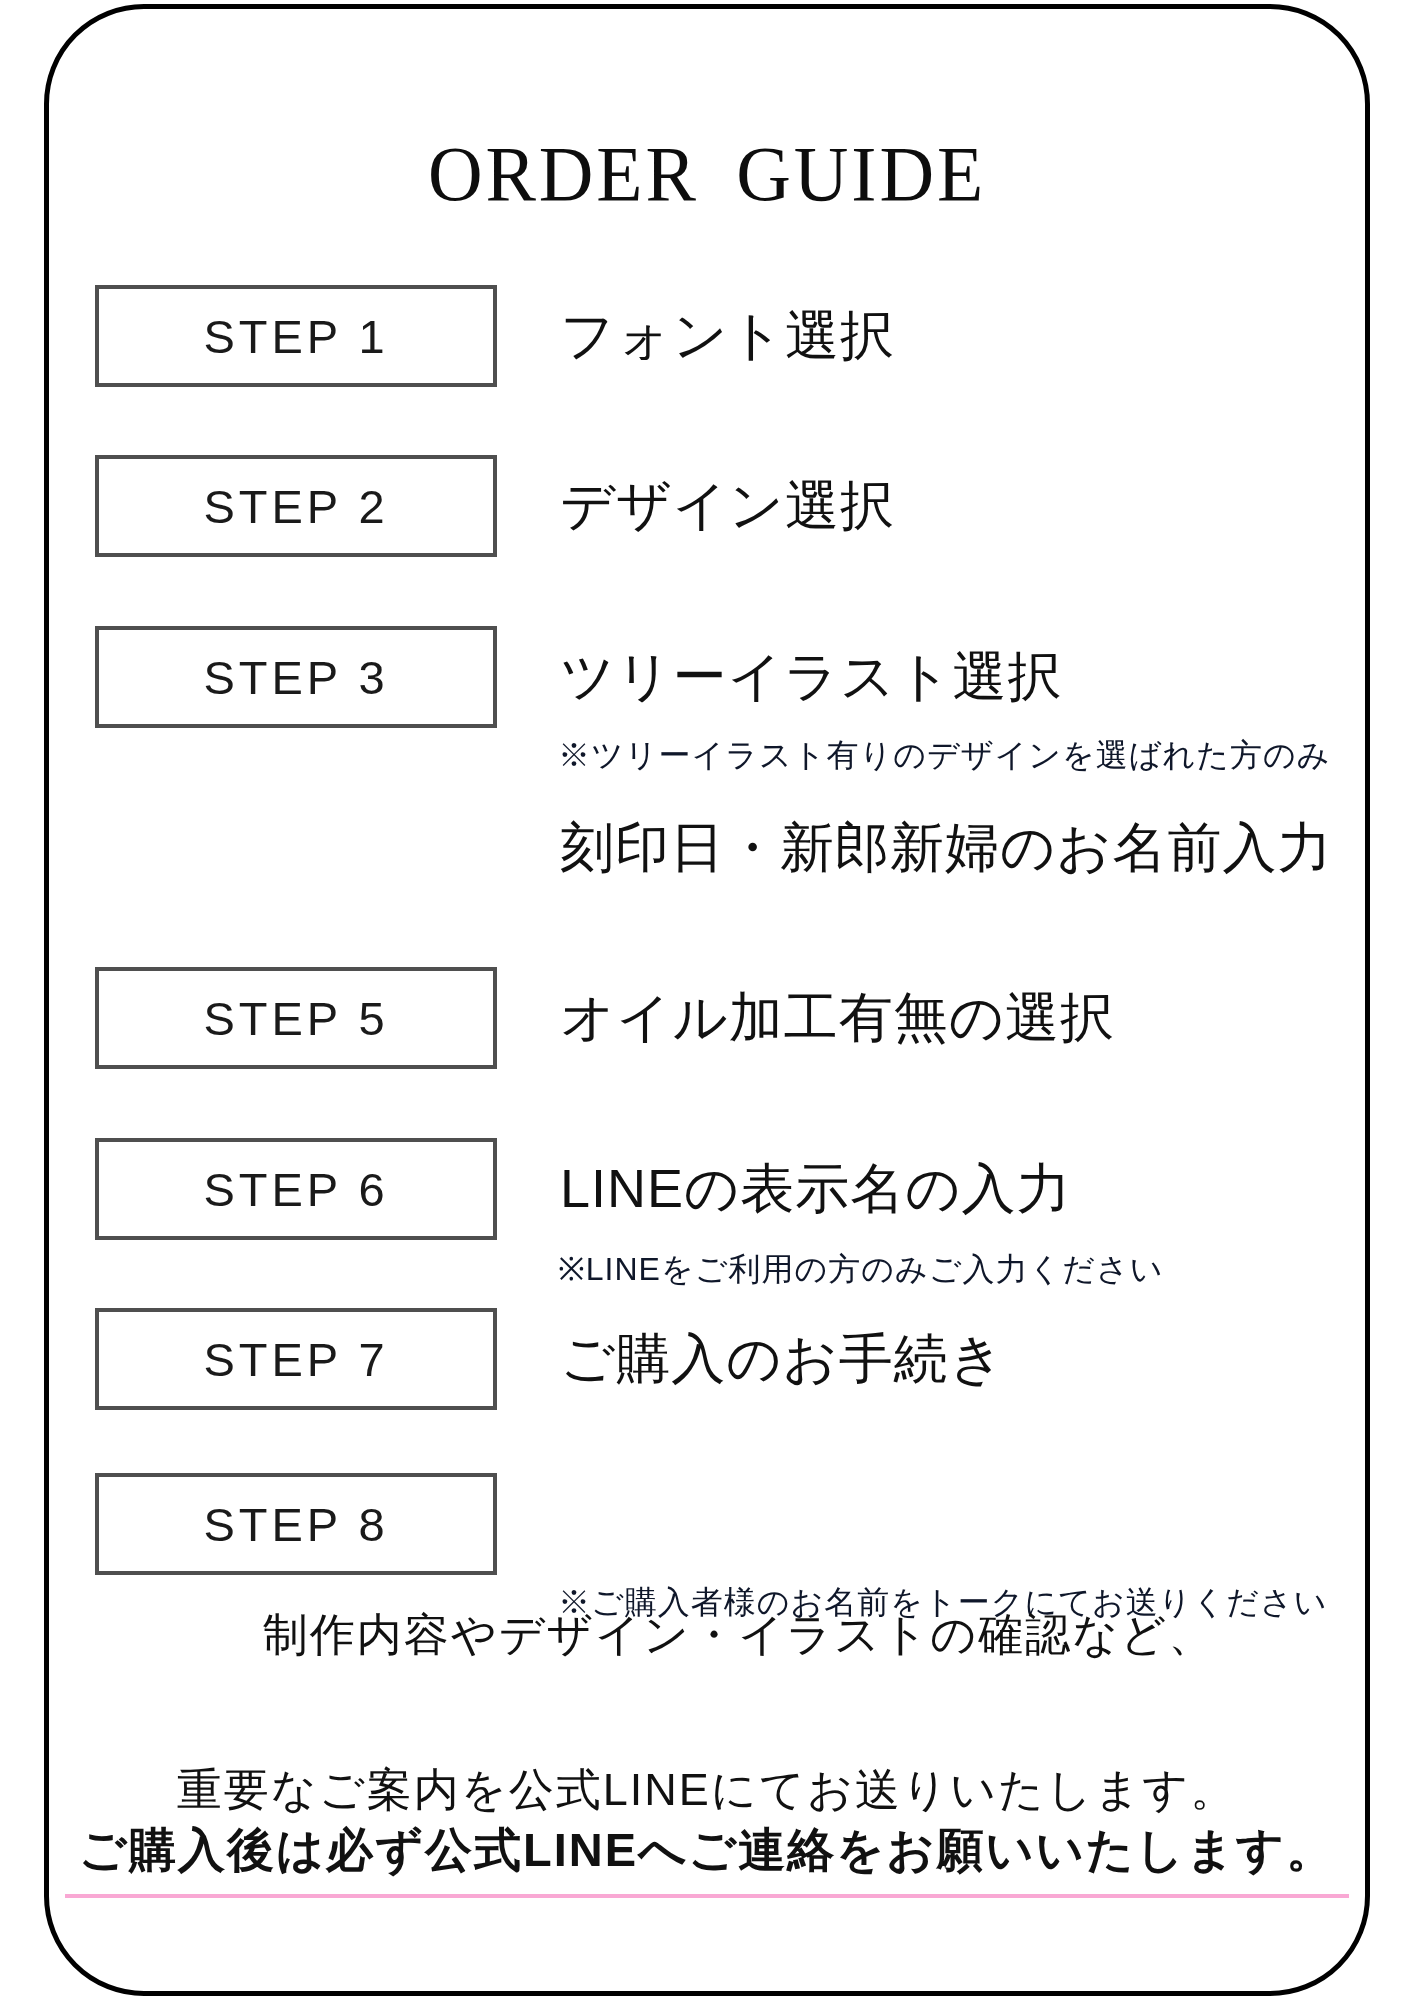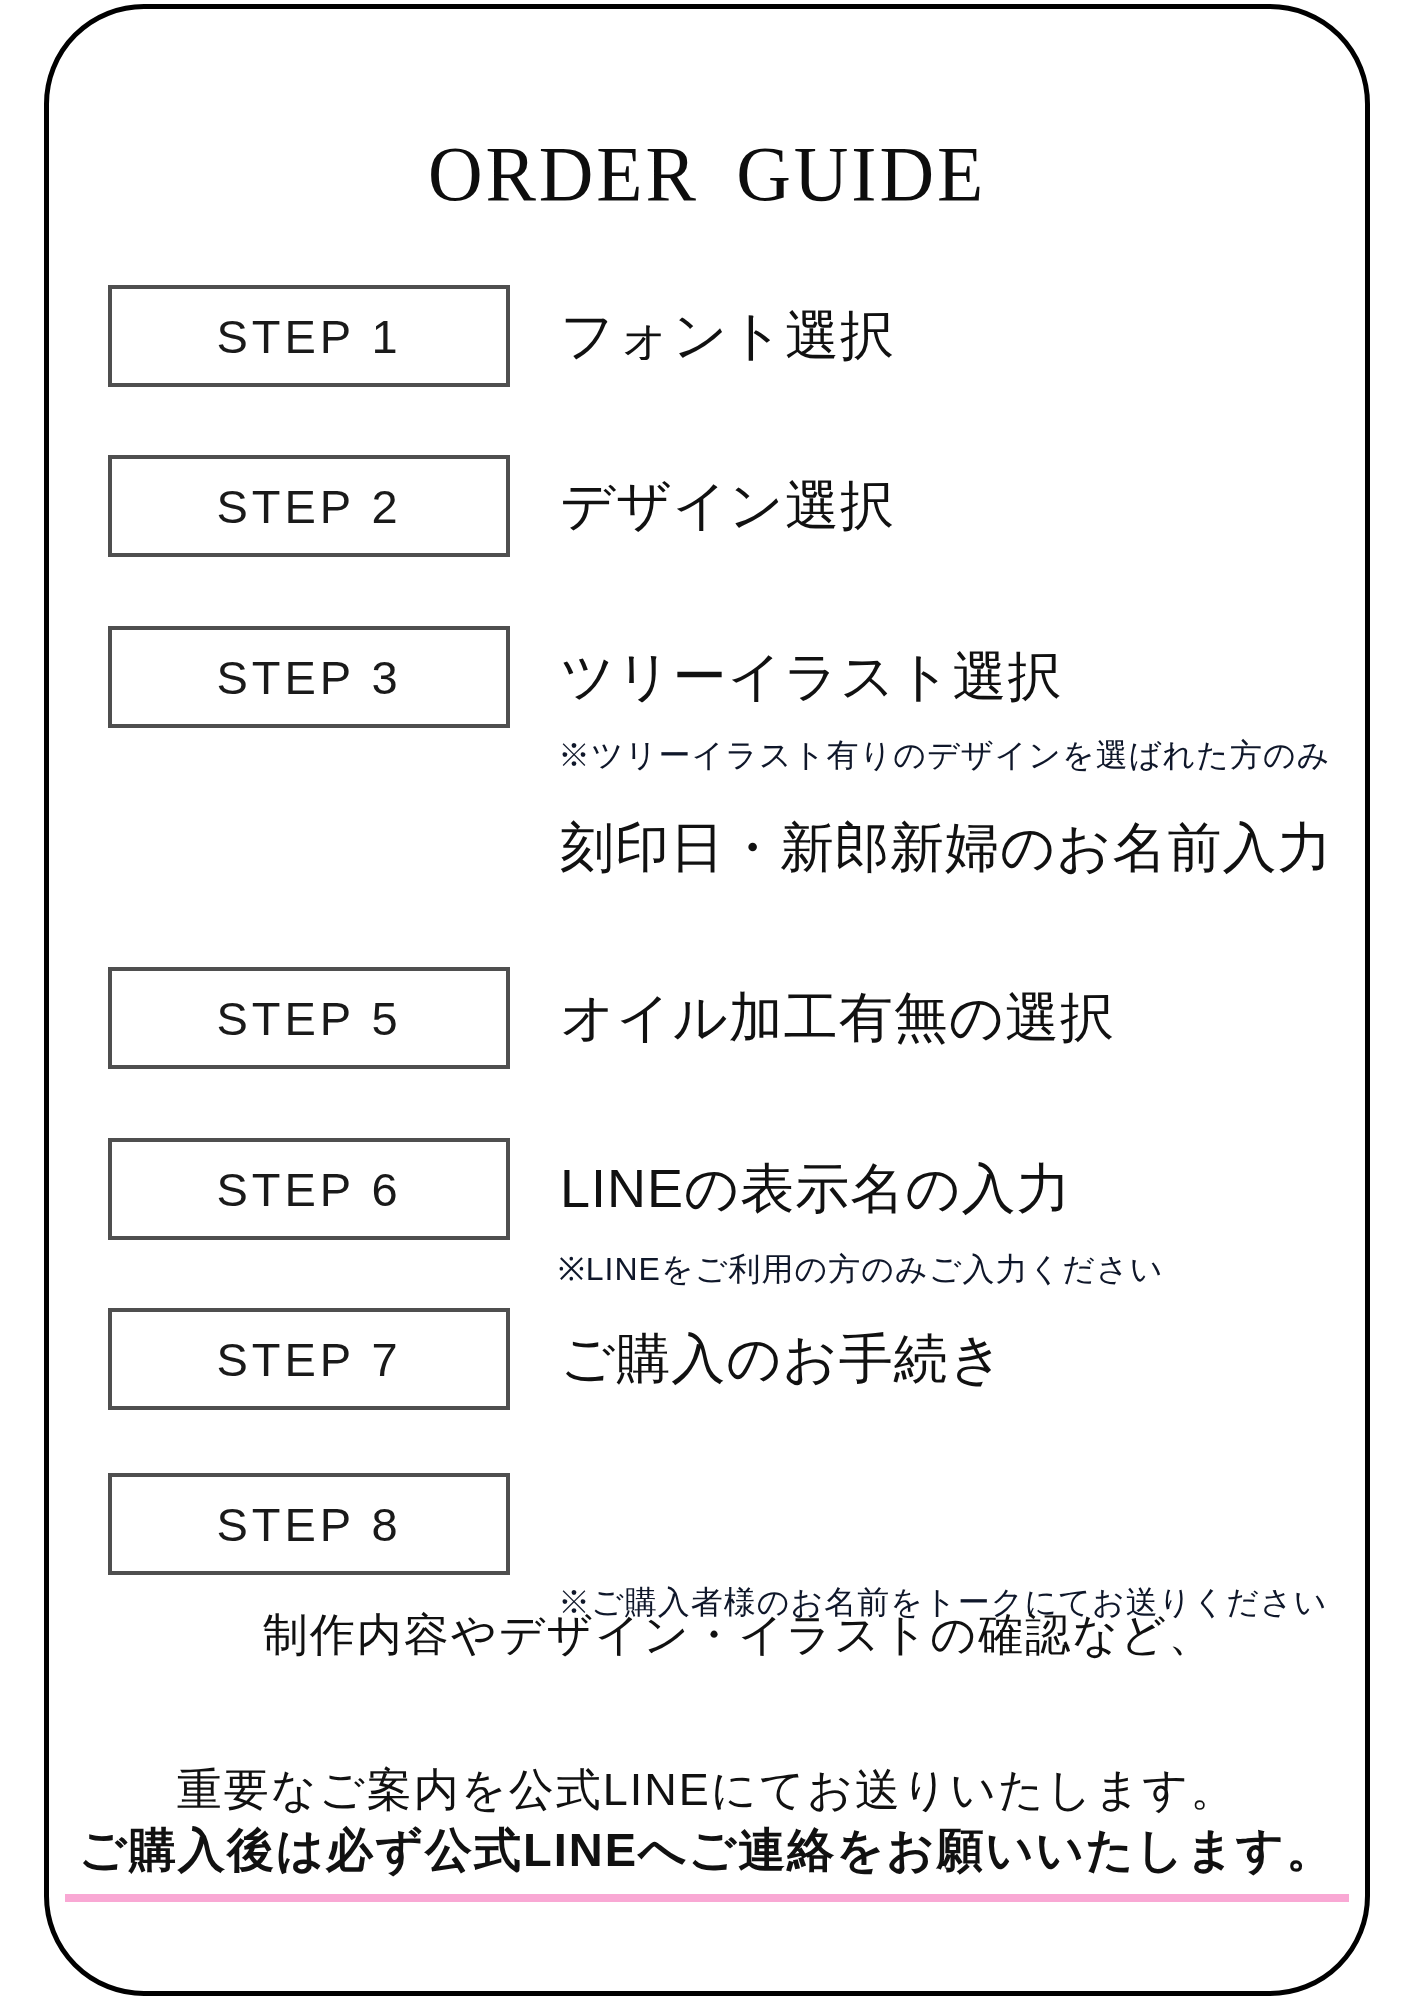--- a/index.html
+++ b/index.html
@@ -41,21 +41,21 @@
     transform: scaleX(0.97);
   }
   .step-row {
     position: absolute;
     left: 0;
     width: 100%;
     height: 102px;
   }
   .step-box {
     position: absolute;
-    left: 108px;
+    left: 95px;
     top: 0;
     width: 402px;
     height: 102px;
     box-sizing: border-box;
     border: 4px solid #4f4f4f;
     background: #ffffff;
     display: flex;
     align-items: center;
     justify-content: center;
   }
@@ -97,21 +97,21 @@
     line-height: 60px;
     letter-spacing: 2px;
     color: #111111;
     white-space: nowrap;
   }
   .footer-line.l1 { top: 1605px; margin-left: 32px; }
   .footer-line.l2 { top: 1760px; }
   .footer-line.l3 { top: 1820px; font-size: 47px; font-weight: bold; }
   .footer-line.l3 .underlined {
     display: inline-block;
-    border-bottom: 8px solid #f9a8d4;
+    border-bottom: 4px solid #f9a8d4;
     padding: 0 14px 14px 14px;
   }
 </style>
 </head>
 <body>
 
 <div class="outer-border"></div>
 
 <h1 class="page-title">ORDER GUIDE</h1>
 

